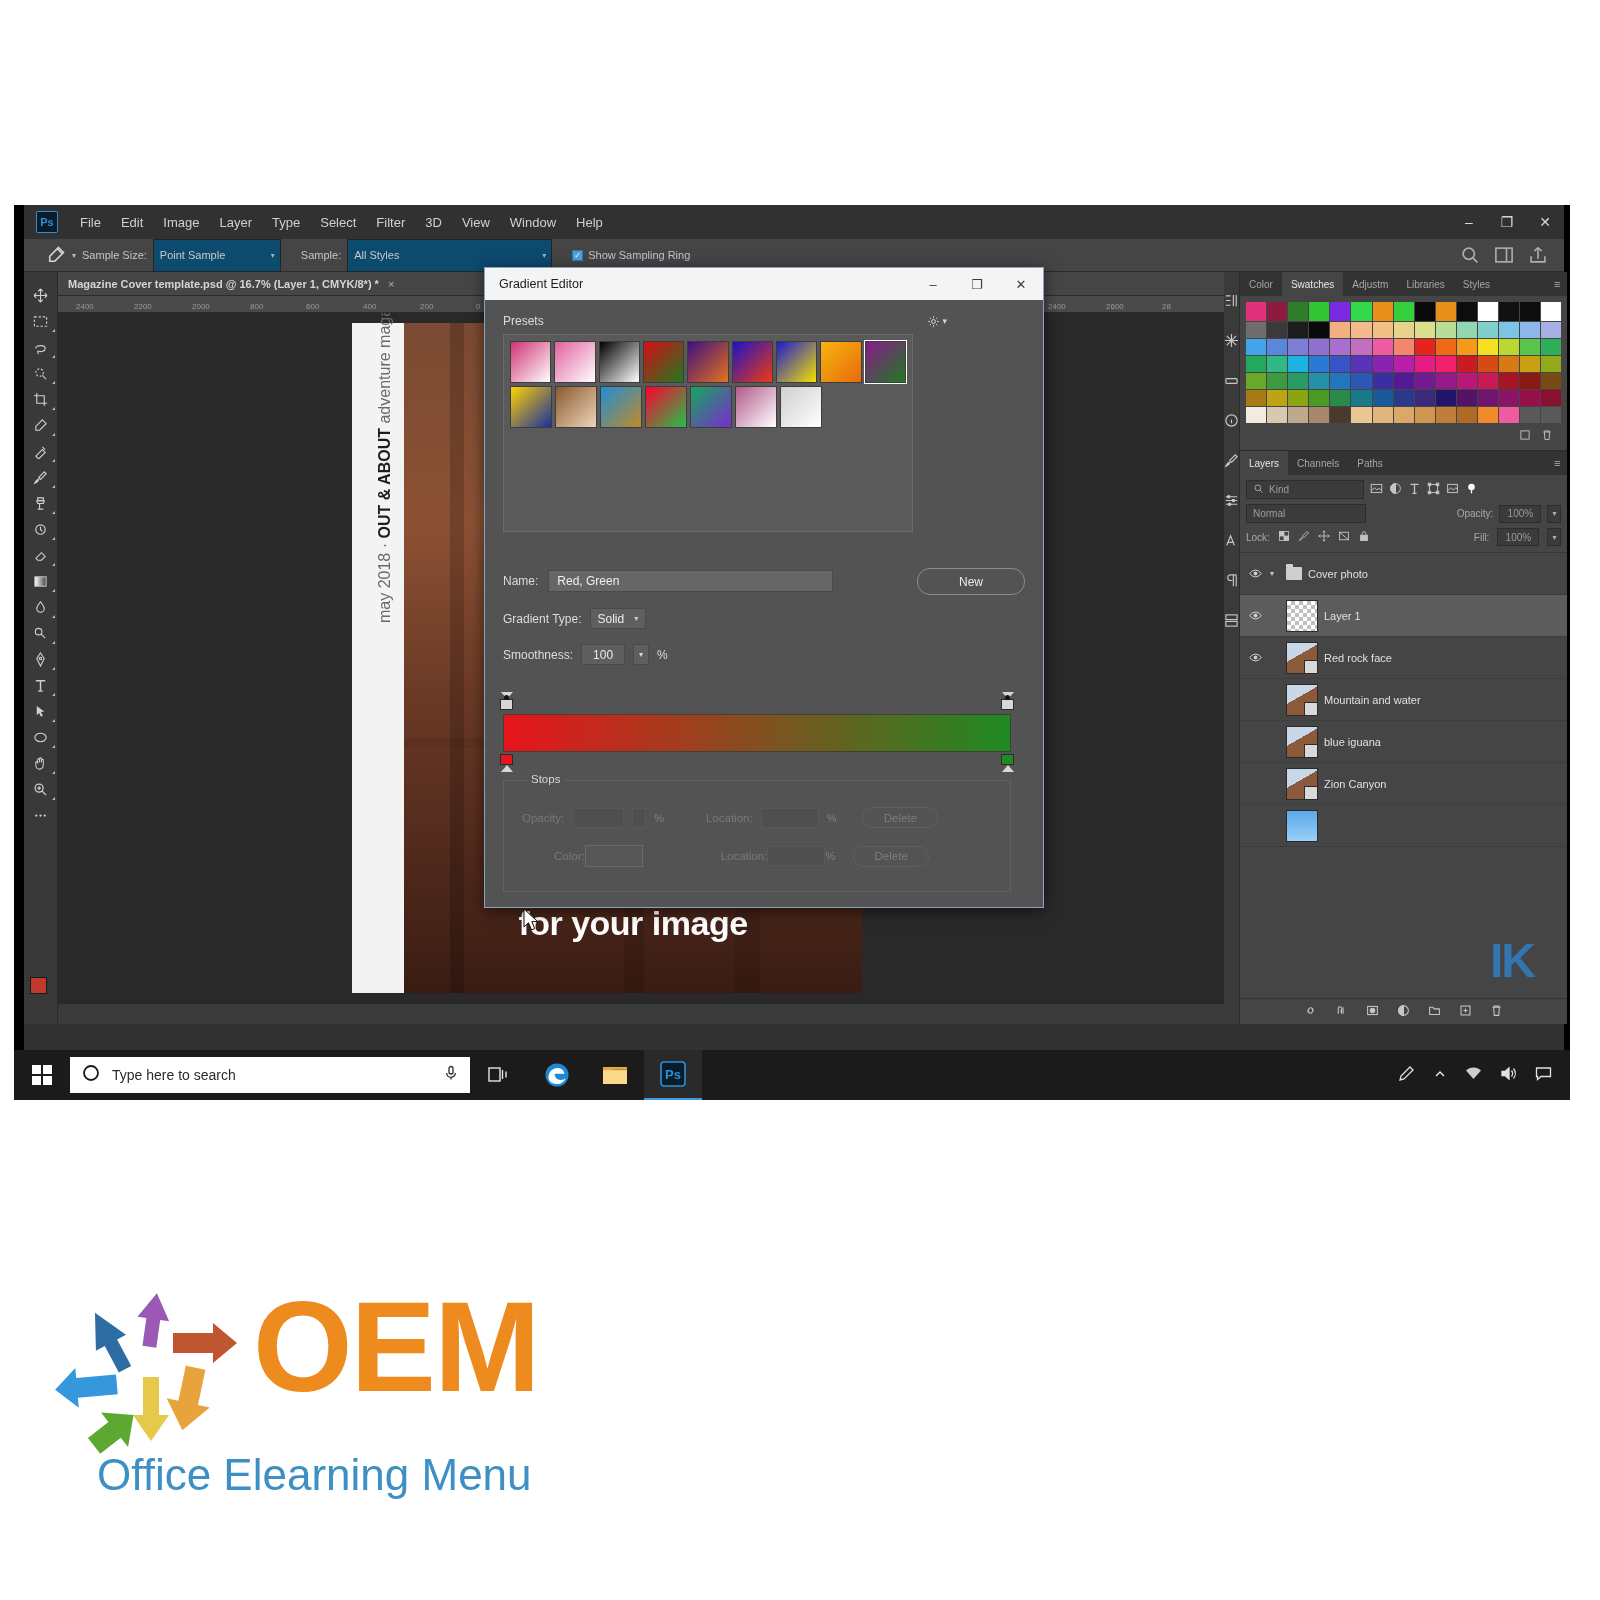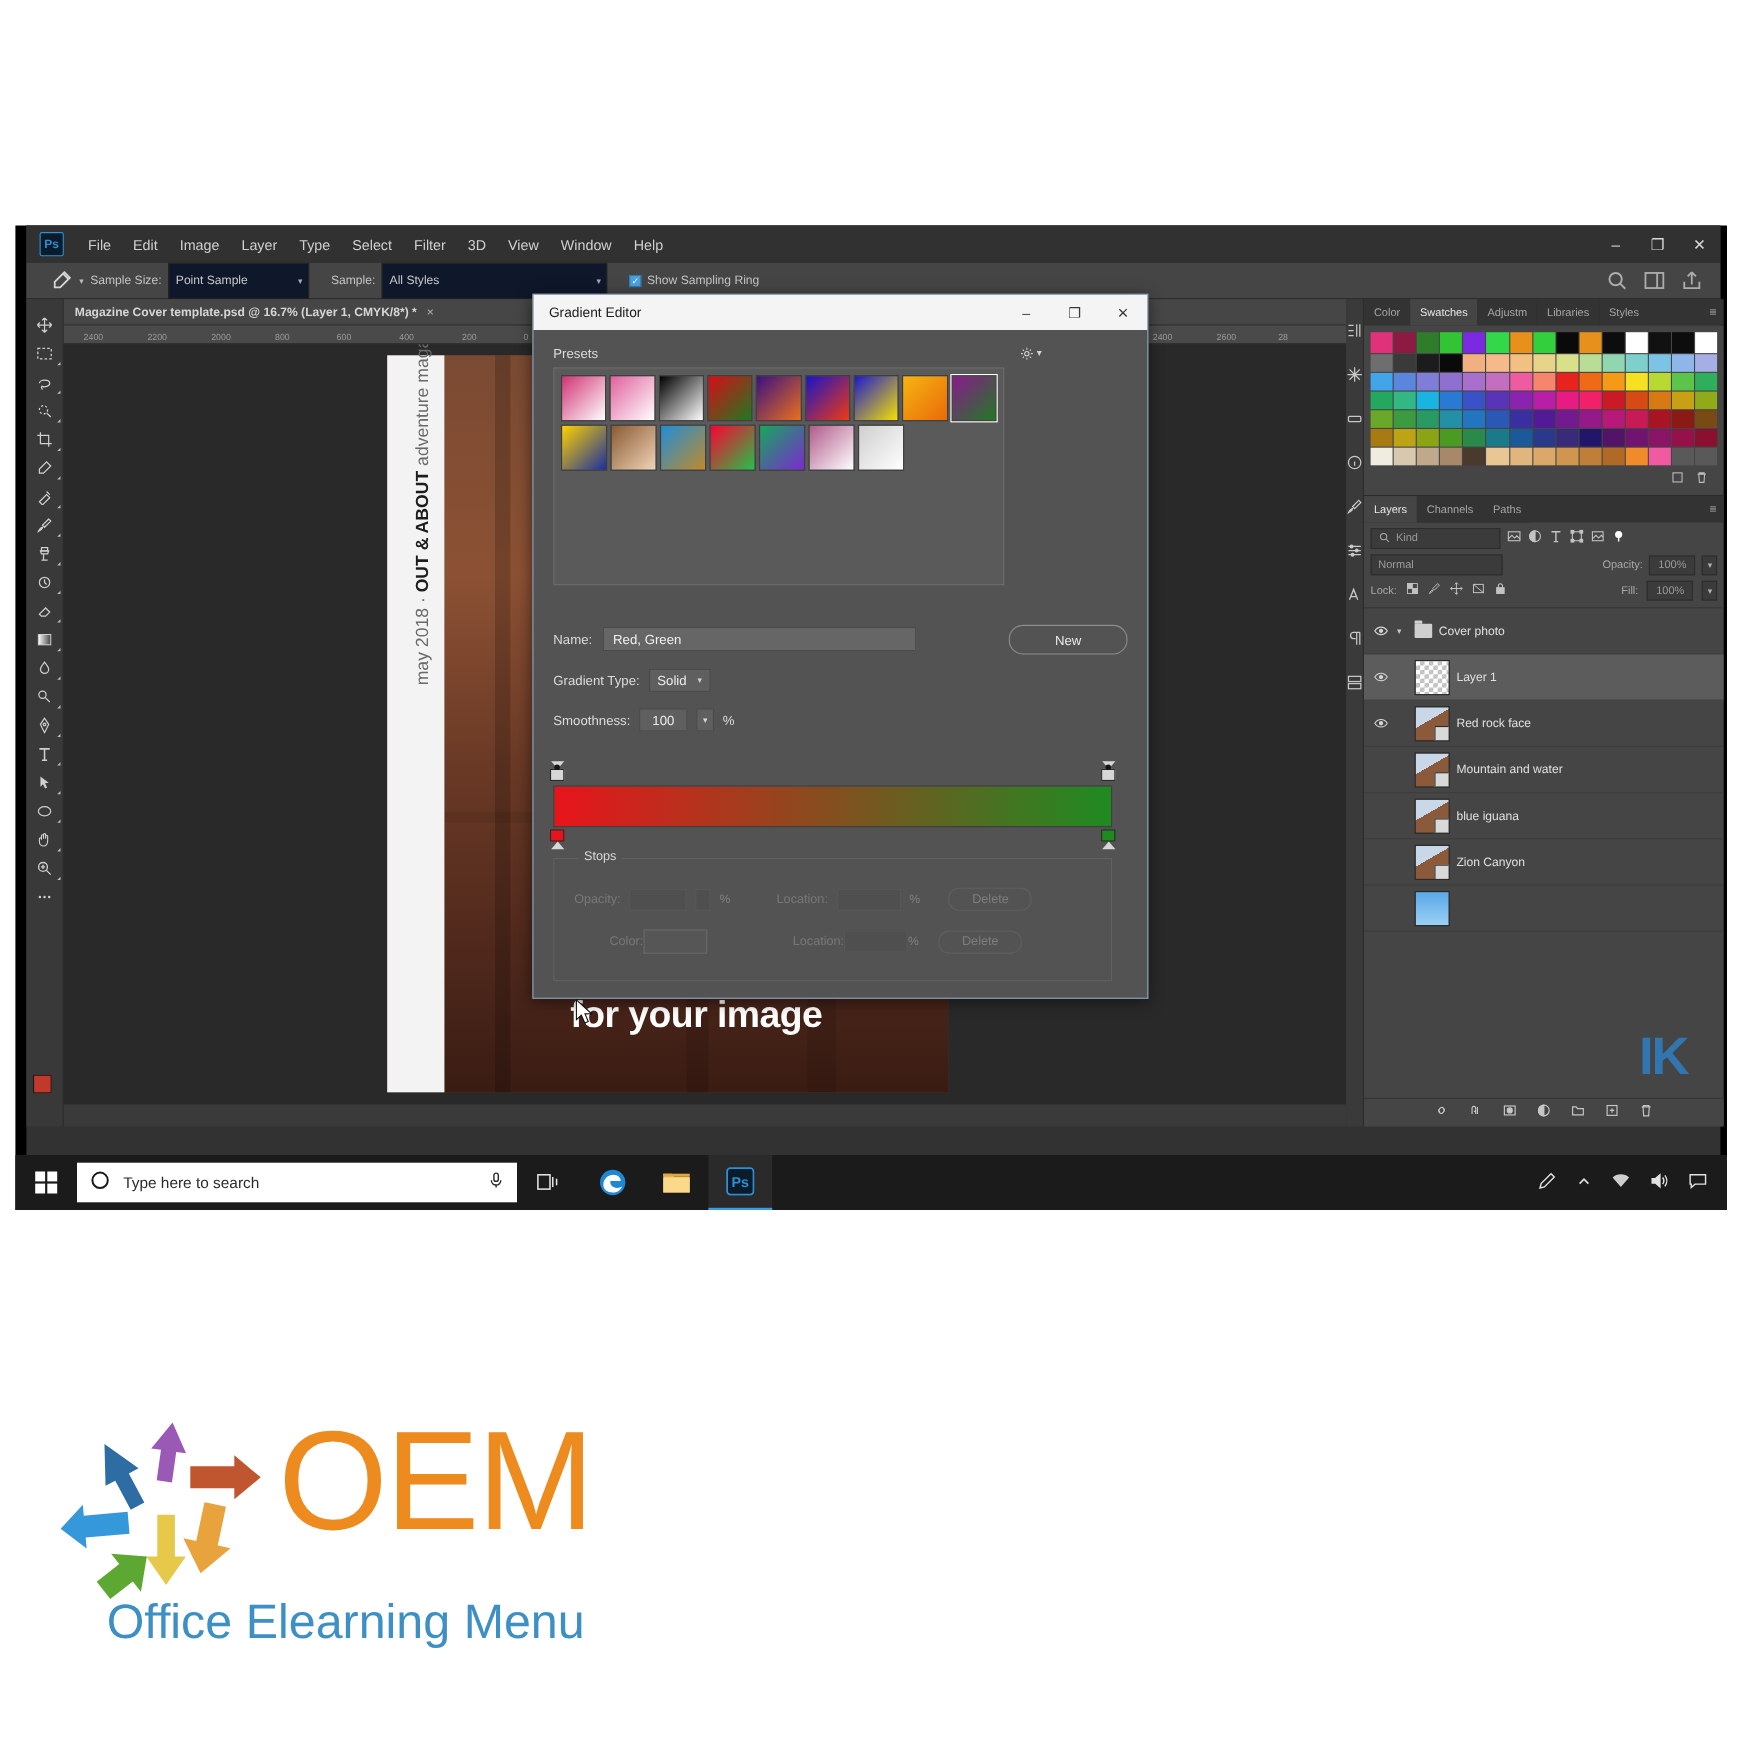--- a/index.html
+++ b/index.html
@@ -48,21 +48,21 @@
 
   
   #optionsbar {
     position: absolute; left: 0; top: 34px; width: 100%; height: 33px;
     background: #454545; border-bottom: 1px solid #2b2b2b;
     display: flex; align-items: center; gap: 6px; padding-left: 22px;
     font-size: 11px; color: #c6c6c6;
   }
   .opt-label { color: #c4c4c4; font-size: 11px; white-space: nowrap; }
   .opt-field {
-    background: #0f172a; border: 1px solid #232323; color: #c9c9c9;
+    background: #0c4a6e; border: 1px solid #232323; color: #c9c9c9;
     height: 33px; line-height: 17px; padding: 0 6px; font-size: 11px;
     display: flex; align-items: center; position: relative;
   }
   .opt-field .carat { position: absolute; right: 5px; font-size: 8px; color: #aaa; }
   .eyedropper-ico { width: 20px; height: 20px; position: relative; }
   #optionsbar .right { margin-left: auto; display: flex; gap: 14px; padding-right: 16px; }
   .obar-ico { width: 20px; height: 20px; opacity: .75; }
 
   
   #toolbar {
@@ -298,21 +298,21 @@
           color: #e8e8e8; font-size: 13px; }
 
   
   #watermark { position: absolute; right: 30px; bottom: 62px; color: #2f7fc4;
                font-size: 48px; font-weight: bold; opacity: .85; z-index: 45;
                font-family: "Liberation Sans", sans-serif; letter-spacing: -2px; }
 
   
   #logo { position: absolute; left: 55px; top: 1275px; width: 620px; height: 230px; }
   #logo-text { position: absolute; left: 198px; top: 8px; color: #ED8B1F;
-               font-size: 128px; font-weight: normal; letter-spacing: -2px; line-height: 1; }
+               font-size: 128px; font-weight: bold; letter-spacing: -2px; line-height: 1; }
   #logo-sub { position: absolute; left: 42px; top: 178px; color: #3D8FC4;
               font-size: 44px; line-height: 1; }
 </style>
 </head>
 <body>
 
 <div id="shot">
 
   <div id="ps">
 

